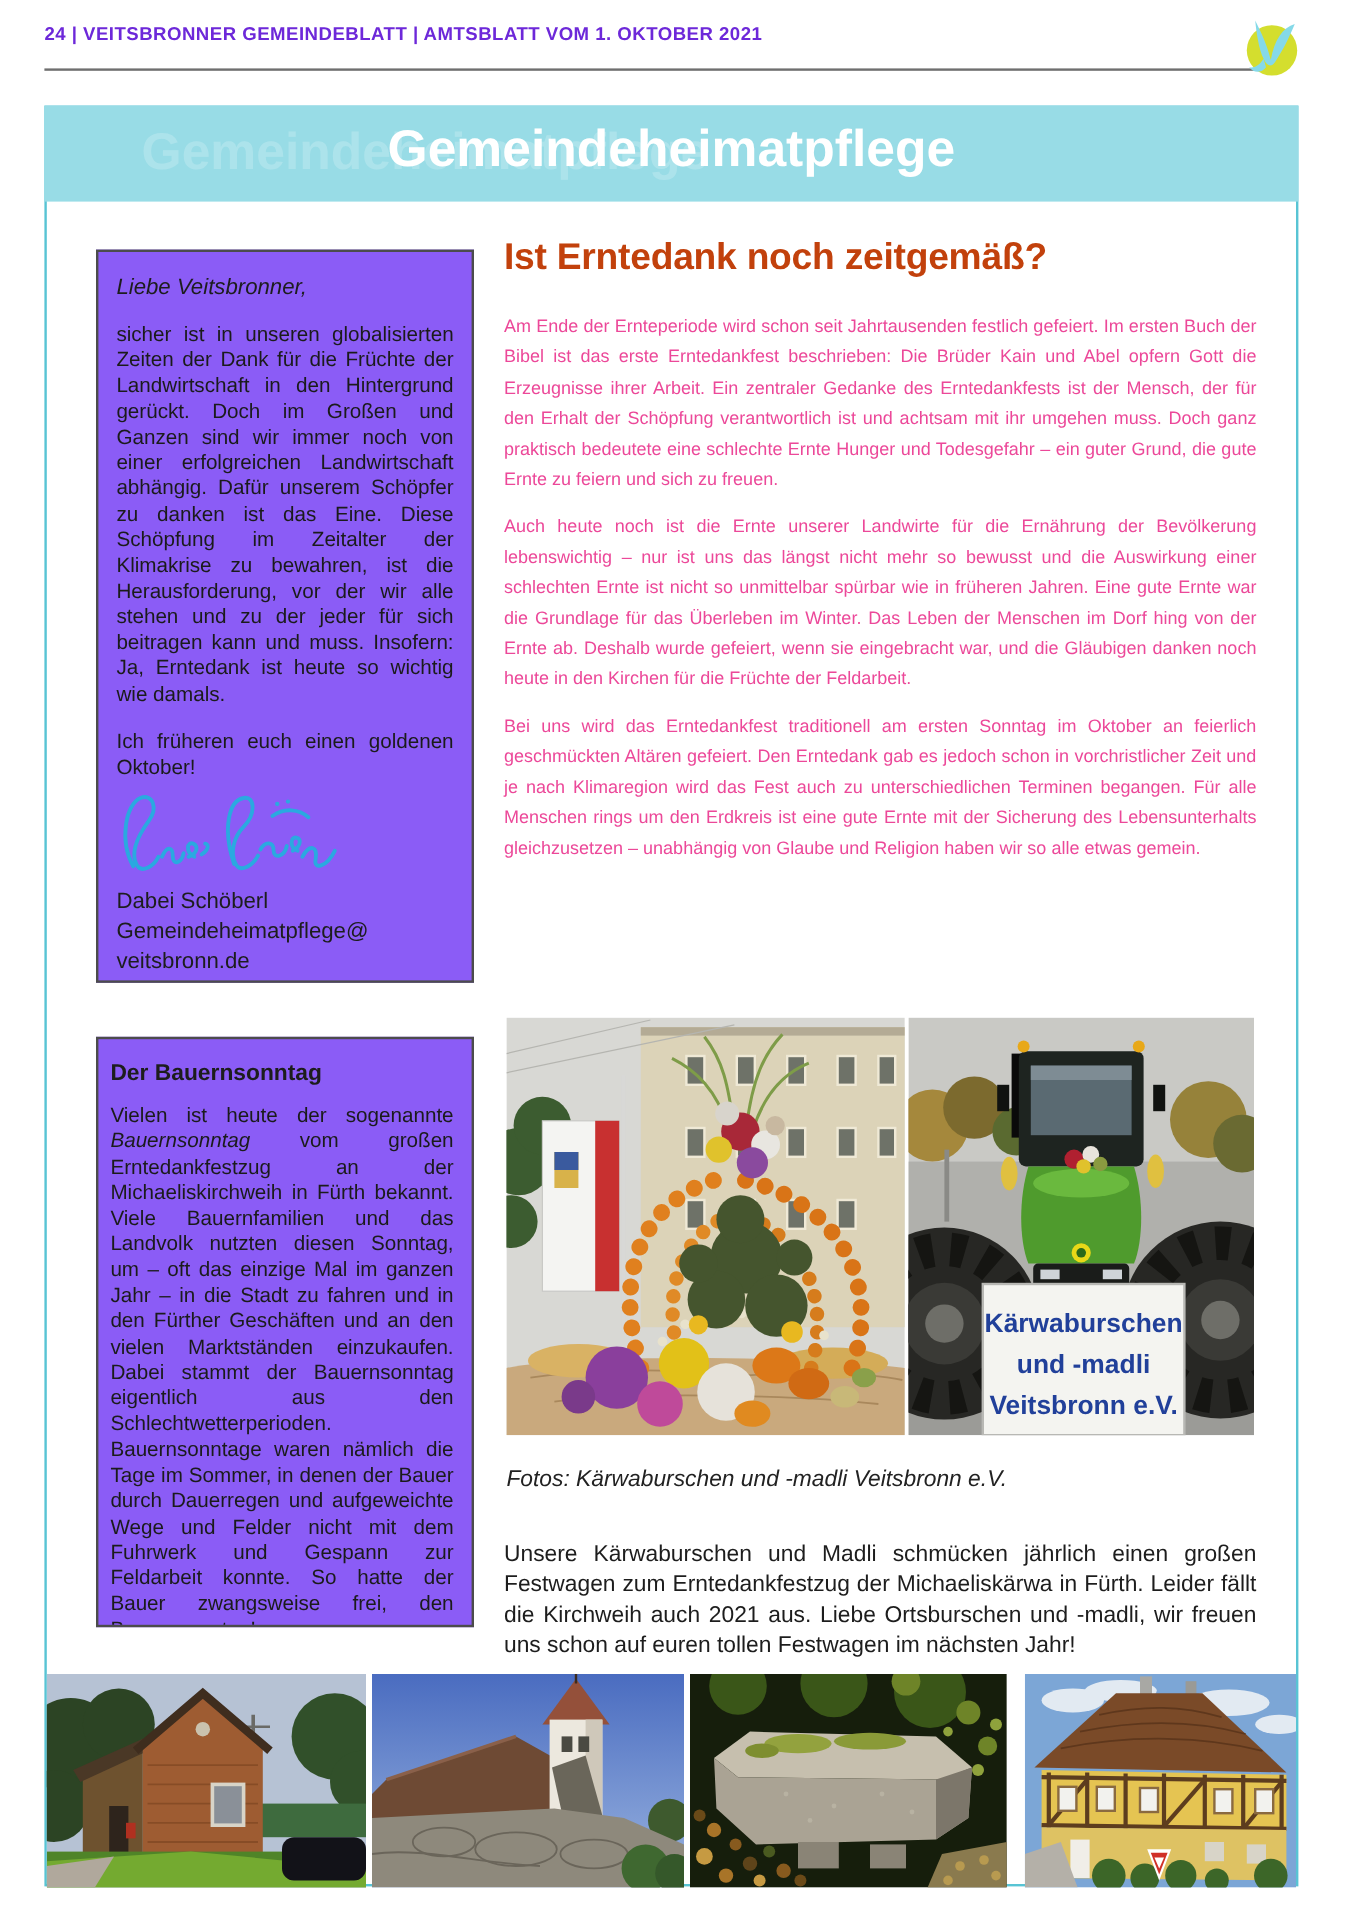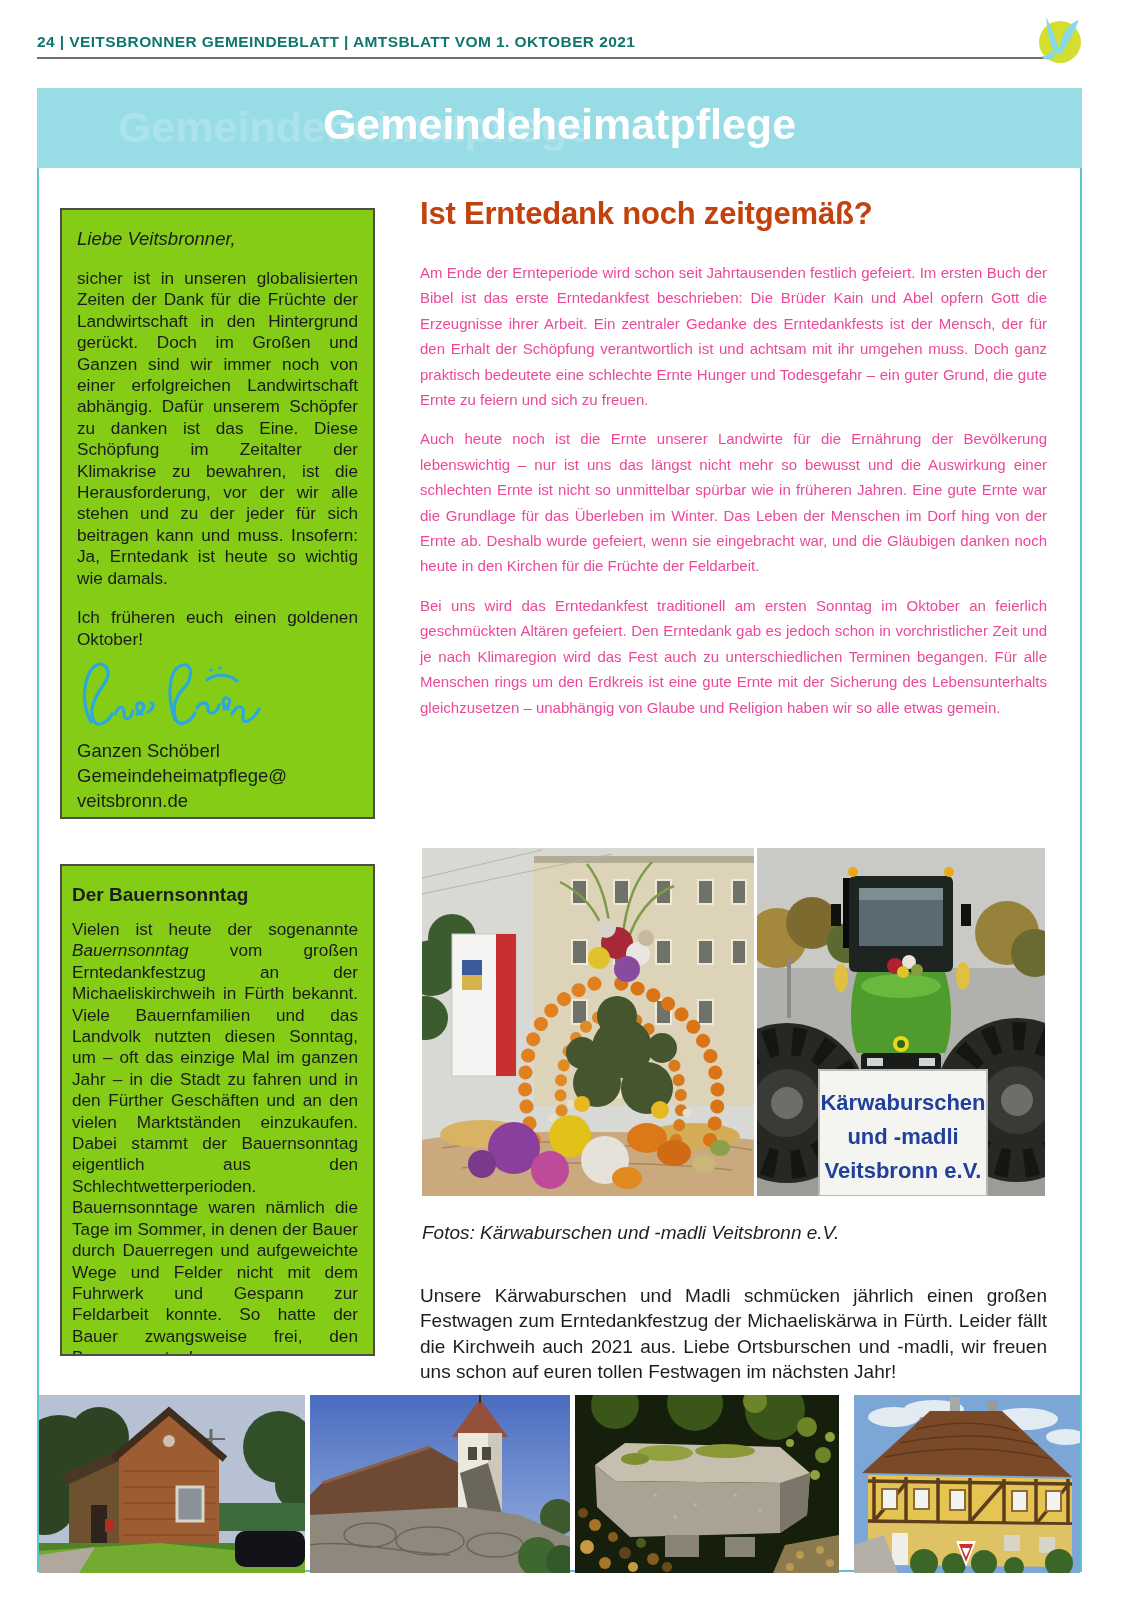--- a/index.html
+++ b/index.html
@@ -1,37 +1,37 @@
 <!DOCTYPE html>
 <html lang="de"><head>
 <meta charset="utf-8">
 <style>
   html,body{margin:0;padding:0;background:#ffffff;}
   .page{position:relative;width:1141px;height:1600px;background:#fff;
         font-family:"Liberation Sans",sans-serif;color:#1d1d1d;overflow:hidden;}
 
   
-  .hdr{position:absolute;left:37px;top:33px;font-size:15.5px;font-weight:600;
-       letter-spacing:.4px;color:#0f766e;white-space:nowrap;}
+  .hdr{position:absolute;left:37px;top:20px;font-size:15.5px;font-weight:600;
+       letter-spacing:.4px;color:#6d28d9;white-space:nowrap;}
   .hdr-rule{position:absolute;left:37px;top:57px;width:1016px;height:2px;background:#6f6f6f;}
   .logo{position:absolute;left:1036px;top:15px;width:48px;height:50px;}
 
   
   .frame{position:absolute;left:37px;top:88px;width:1045px;height:1484px;
          border:2px solid #58c4d4;box-sizing:border-box;}
   .banner{position:absolute;left:37px;top:88px;width:1045px;height:80px;
           background:#98dce6;overflow:hidden;}
   .banner-title{position:absolute;left:0;top:12px;width:100%;text-align:center;
           font-size:43px;font-weight:700;color:#fff;}
   .banner-ghost{position:absolute;left:-205px;top:15px;width:100%;text-align:center;
           font-size:43px;font-weight:700;color:#fff;opacity:.20;}
 
   
-  .sidebox{position:absolute;left:60px;width:315px;border:2px solid #4c4c4c;
-           box-sizing:border-box;background:#84cc16;padding:14px 15px;overflow:hidden;}
+  .sidebox{position:absolute;left:80px;width:315px;border:2px solid #4c4c4c;
+           box-sizing:border-box;background:#8b5cf6;padding:14px 15px;overflow:hidden;}
   #letter-box{top:208px;height:611px;}
   #bauern-box{top:864px;height:492px;padding-left:10px;}
   .salutation{font-style:italic;font-size:18.5px;margin:4px 0 18px;}
   .boxtext{font-size:17.2px;line-height:21.4px;text-align:justify;color:#1b1b1b;hyphens:auto;}
   .wish{margin-top:18px;}
   .box-title{font-size:19px;font-weight:700;margin:4px 0 13px;}
   .signer{font-size:18.5px;line-height:25px;margin-top:2px;}
   .sig{margin:8px 0 2px;}
 
   
@@ -80,21 +80,21 @@
         <path d="M38,56 c4,-9 9,-9 9,0 c0,7 7,6 9,-3 m4,3 c7,-2 9,-9 4,-11 c-5,-2 -7,7 1,11 m6,-2 c5,-3 7,-8 3,-9"></path>
         <path d="M98,62 C88,32 94,9 106,7 C116,5 116,21 106,31 C98,39 94,53 100,63 C104,69 114,63 118,55"></path>
         <path d="M120,50 c4,-7 11,-7 11,1 c0,7 9,5 11,-4 m5,4 c6,-3 8,-10 3,-11 c-5,-1 -6,8 1,11"></path>
         <path d="M130,22 C140,15 152,16 160,23"></path>
         <path d="M155,56 c6,-11 13,-9 11,2 c-2,9 9,7 16,-7"></path>
       </g>
       <circle cx="134" cy="12" r="1.8" fill="#2aa9e0"></circle>
       <circle cx="143" cy="10" r="1.8" fill="#2aa9e0"></circle>
     </svg>
     <div class="signer">
-      <div>Ganzen Schöberl</div>
+      <div>Dabei Schöberl</div>
       <div>Gemeindeheimatpflege@</div>
       <div>veitsbronn.de</div>
     </div>
   </div>
 
   <div class="sidebox" id="bauern-box">
     <div class="box-title">Der Bauernsonntag</div>
     <div class="boxtext"><span>Vielen ist heute der sogenannte </span><i>Bauernsonntag</i><span> vom großen Erntedankfestzug an der Michaeliskirchweih in Fürth bekannt. Viele Bauernfamilien und das Landvolk nutzten diesen Sonntag, um – oft das einzige Mal im ganzen Jahr – in die Stadt zu fahren und in den Fürther Geschäften und an den vielen Marktständen einzukaufen. Dabei stammt der Bauernsonntag eigentlich aus den Schlechtwetterperioden. Bauernsonntage waren nämlich die Tage im Sommer, in denen der Bauer durch Dauerregen und aufgeweichte Wege und Felder nicht mit dem Fuhrwerk und Gespann zur Feldarbeit konnte. So hatte der Bauer zwangsweise frei, den Bauernsonntag!</span></div>
   </div>
 

